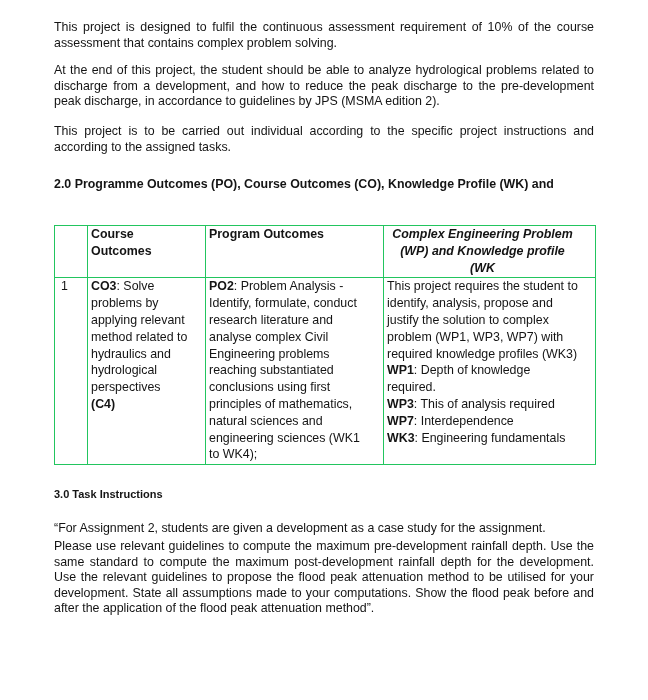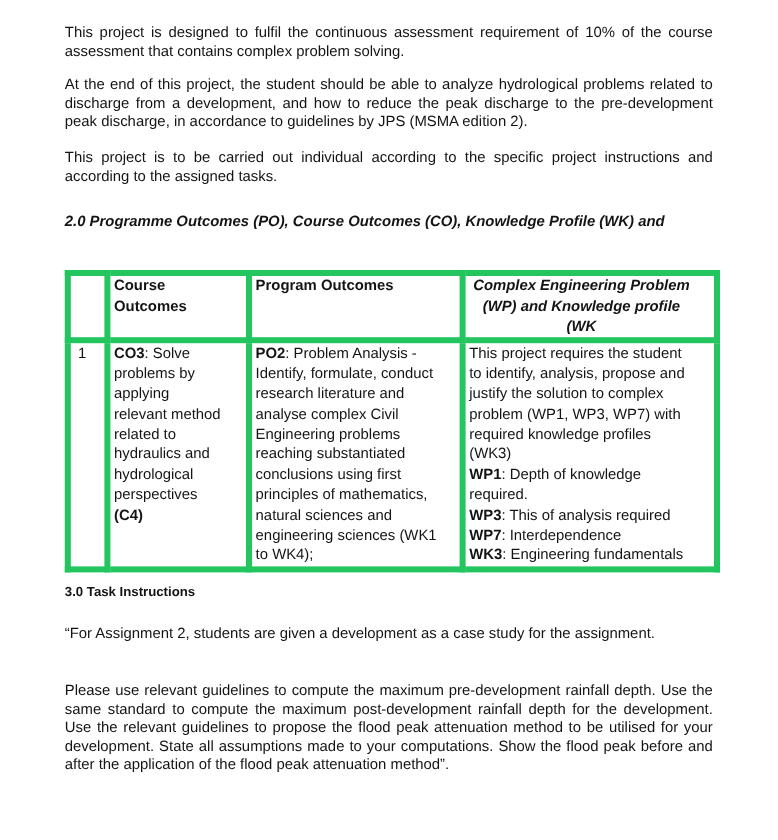--- a/index.html
+++ b/index.html
@@ -6,37 +6,37 @@
   body {
     width: 648px; height: 700px; overflow: hidden; position: relative;
     font-family: "Liberation Sans", sans-serif; color: #141414;
     font-size: 12.4px; line-height: 15.5px;
   }
   .para { position: absolute; left: 54px; width: 540px; margin: 0; text-align: justify; }
   .para.nojust { text-align: left; }
   #p1 { top: 20px; }
   #p2 { top: 63px; }
   #p3 { top: 124px; }
-  .h2 { position: absolute; left: 54px; top: 177px; width: 560px; font-weight: bold; margin: 0; font-style: italic; }
+  .h2 { position: absolute; left: 54px; top: 177px; width: 560px; font-weight: bold; margin: 0; }
   .h2 .indent { display: block; padding-left: 21px; }
   table.outcomes {
     position: absolute; left: 54px; top: 225px; width: 541px;
     border-collapse: collapse; table-layout: fixed;
   }
   table.outcomes td, table.outcomes th {
-    border: 5px solid #22c55e; vertical-align: top; padding: 0 17px 1px 3px;
+    border: 1px solid #22c55e; vertical-align: top; padding: 0 17px 1px 3px;
     font-size: 12.4px; line-height: 16.8px; font-weight: normal; text-align: left;
   }
   table.outcomes th { font-weight: bold; }
   table.outcomes th.center { text-align: center; }
   col.c0 { width: 33px; } col.c1 { width: 118px; } col.c2 { width: 178px; } col.c3 { width: 212px; }
   td.num { padding-left: 6px !important; }
   .h3 { position: absolute; left: 54px; top: 487px; font-weight: bold; margin: 0; }
   #t1 { top: 521px; }
-  #t2 { top: 568px; }
+  #t2 { top: 539px; }
   .line { display: block; }
   b { font-weight: bold; }
 </style>
 </head>
 <body>
 
 <p class="para" id="p1">This project is designed to fulfil the continuous assessment requirement of 10% of the course assessment that contains complex problem solving.</p>
 <p class="para" id="p2">At the end of this project, the student should be able to analyze hydrological problems related to discharge from a development, and how to reduce the peak discharge to the pre-development peak discharge, in accordance to guidelines by JPS (MSMA edition 2).</p>
 <p class="para" id="p3">This project is to be carried out individual according to the specific project instructions and according to the assigned tasks.</p>
 

